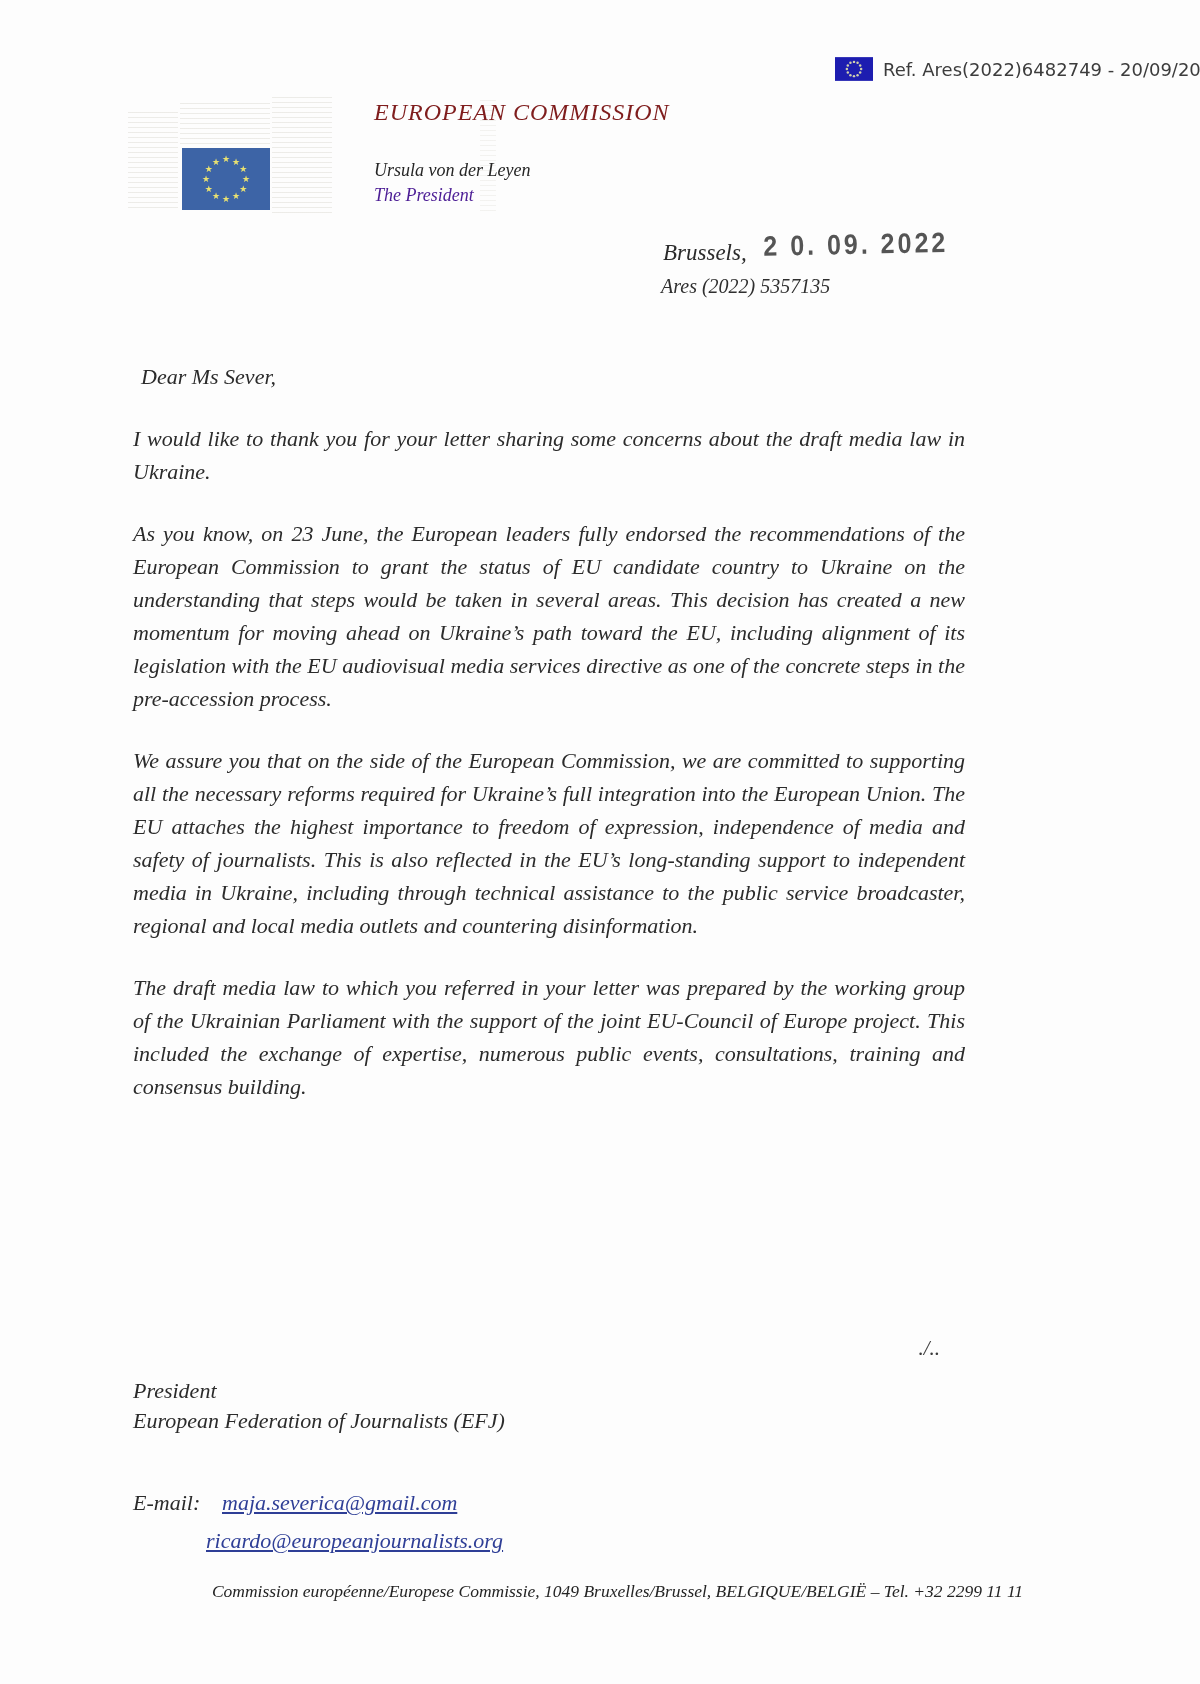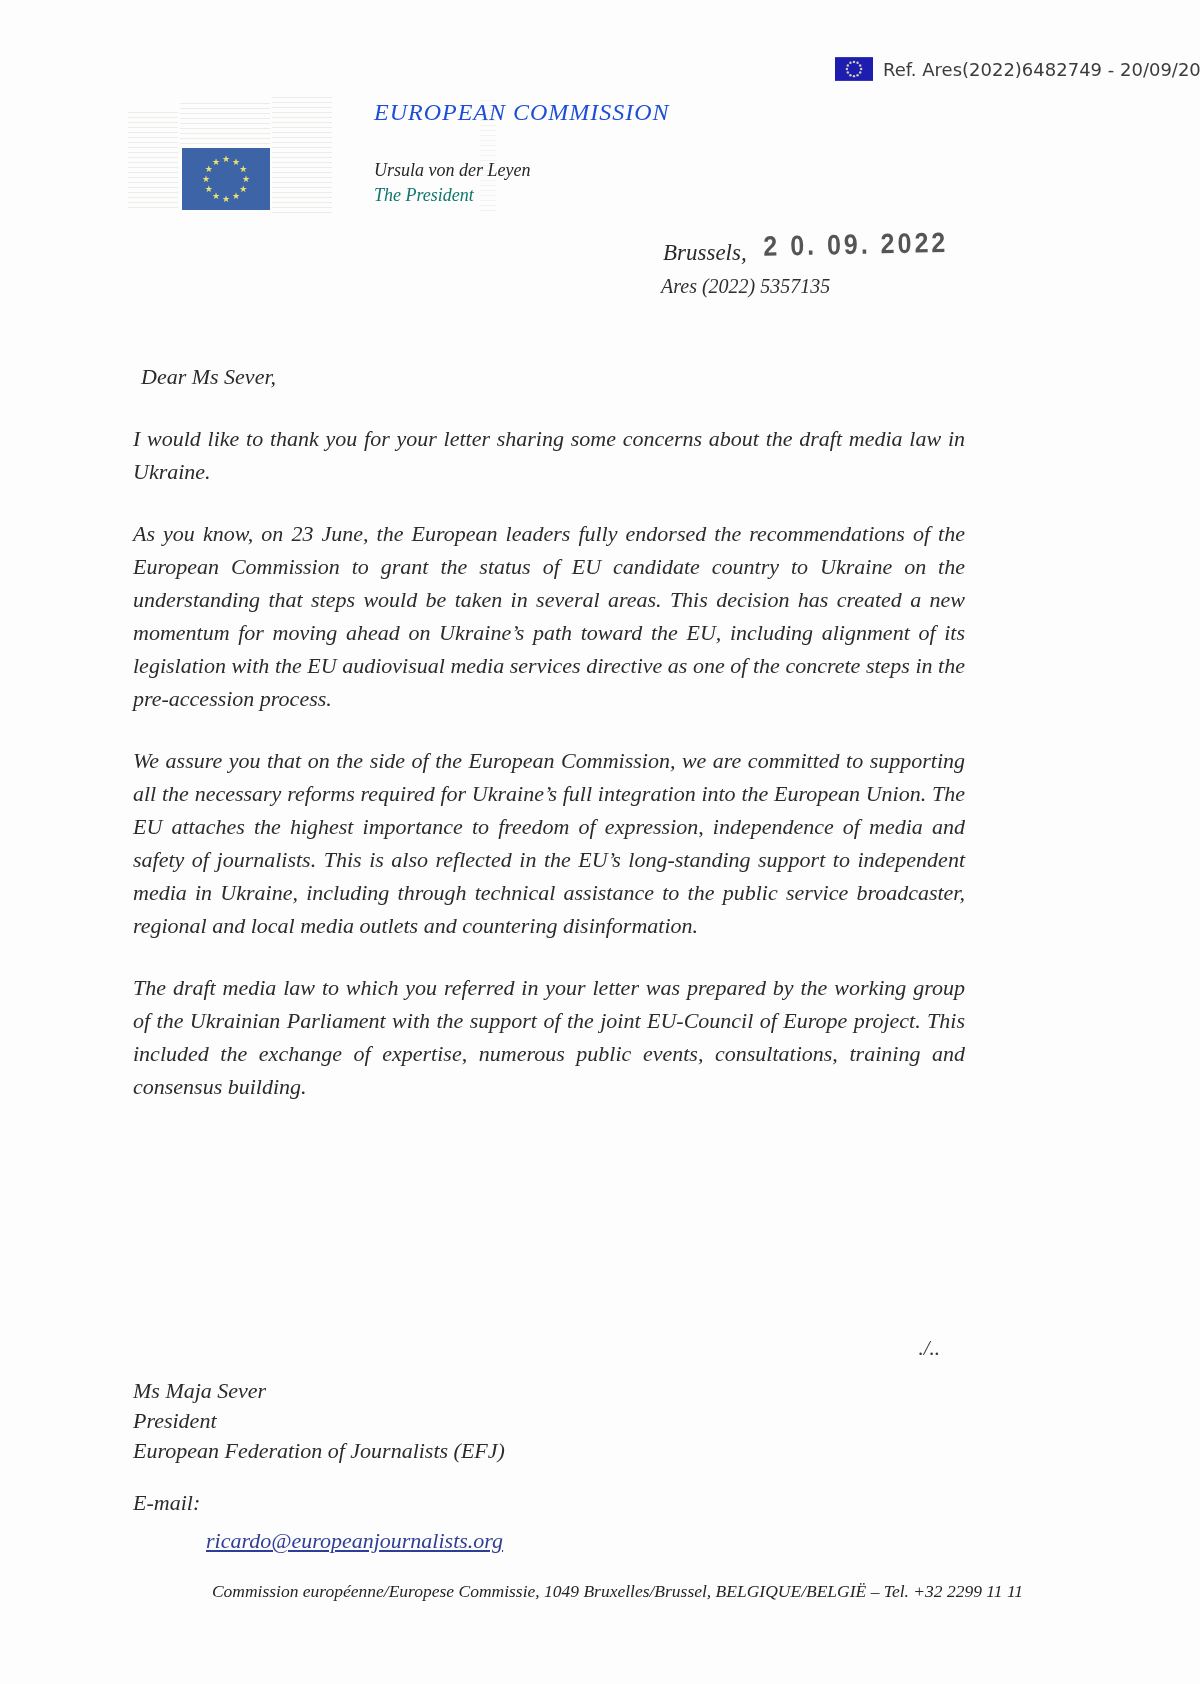--- a/index.html
+++ b/index.html
@@ -25,24 +25,24 @@
   .etch{position:absolute;opacity:.55;
     background:repeating-linear-gradient(180deg, rgba(186,183,168,.45) 0 1px, rgba(255,255,255,0) 1px 5px);}
   .etch-left{left:128px;top:112px;width:50px;height:100px;}
   .etch-top{left:180px;top:103px;width:90px;height:43px;}
   .etch-right{left:272px;top:97px;width:60px;height:117px;}
   .etch-far-right{left:480px;top:100px;width:16px;height:112px;opacity:.35;}
   .eu-flag{position:absolute;left:182px;top:148px;width:88px;height:62px;display:block;}
 
   .institution{
     position:absolute;left:374px;top:99px;
-    font-style:italic;font-size:24px;letter-spacing:1px;color:#1d4ed8;white-space:nowrap;
+    font-style:italic;font-size:24px;letter-spacing:1px;color:#7f1d1d;white-space:nowrap;
   }
   .author-name{position:absolute;left:374px;top:160px;font-style:italic;font-size:18px;color:#262626;}
-  .author-title{position:absolute;left:374px;top:185px;font-style:italic;font-size:18px;color:#0f766e;}
+  .author-title{position:absolute;left:374px;top:185px;font-style:italic;font-size:18px;color:#4c1d95;}
 
   
   .stamp-date{
     position:absolute;left:763px;top:230px;
     font-family:"Liberation Sans", sans-serif;font-weight:700;
     font-size:25px;letter-spacing:3px;color:#555;
     transform:rotate(-1.2deg) scaleY(1.12);transform-origin:left top;
     white-space:nowrap;
   }
   .place{position:absolute;left:663px;top:240px;font-style:italic;font-size:23px;color:#2b2b2b;}
@@ -138,28 +138,28 @@
     <p class="salutation">Dear Ms Sever,</p>
     <p>I would like to thank you for your letter sharing some concerns about the draft media law in Ukraine.</p>
     <p>As you know, on 23 June, the European leaders fully endorsed the recommendations of the European Commission to grant the status of EU candidate country to Ukraine on the understanding that steps would be taken in several areas. This decision has created a new momentum for moving ahead on Ukraine’s path toward the EU, including alignment of its legislation with the EU audiovisual media services directive as one of the concrete steps in the pre-accession process.</p>
     <p>We assure you that on the side of the European Commission, we are committed to supporting all the necessary reforms required for Ukraine’s full integration into the European Union. The EU attaches the highest importance to freedom of expression, independence of media and safety of journalists. This is also reflected in the EU’s long-standing support to independent media in Ukraine, including through technical assistance to the public service broadcaster, regional and local media outlets and countering disinformation.</p>
     <p>The draft media law to which you referred in your letter was prepared by the working group of the Ukrainian Parliament with the support of the joint EU-Council of Europe project. This included the exchange of expertise, numerous public events, consultations, training and consensus building.</p>
   </div>
 
   <div class="continuation">./..</div>
 
   <div class="recipient">
-    <div>Ms Maja Sever</div>
     <div>President</div>
     <div>European Federation of Journalists (EFJ)</div>
   </div>
 
   <div class="email-block">
     <div class="email-row">
       <span class="email-label">E-mail:</span>
+      <a class="email-link">maja.severica@gmail.com</a>
     </div>
     <div class="email-row">
       <a class="email-link email-indent">ricardo@europeanjournalists.org</a>
     </div>
   </div>
 
   <div class="footer">Commission européenne/Europese Commissie, 1049 Bruxelles/Brussel, BELGIQUE/BELGIË – Tel. +32 2299 11 11</div>
 
 </div>
 

